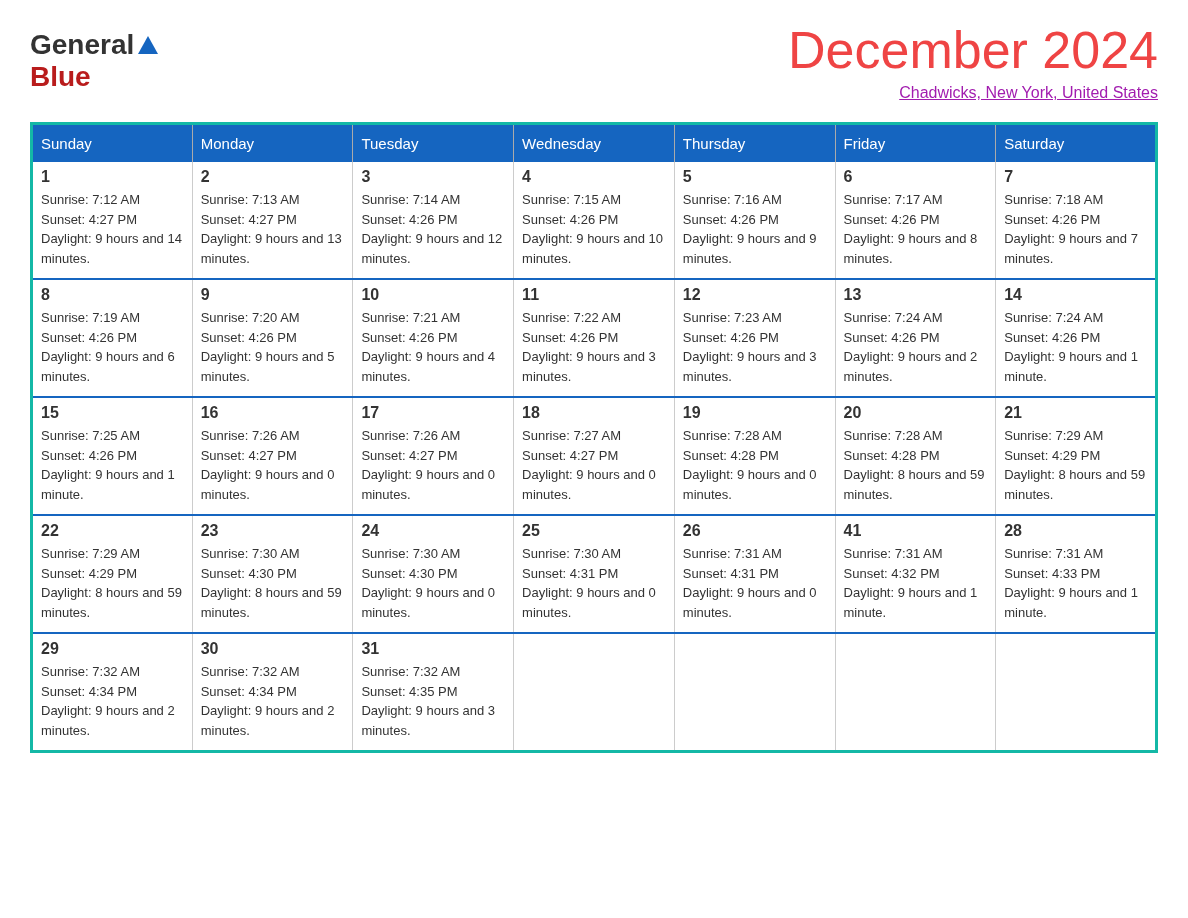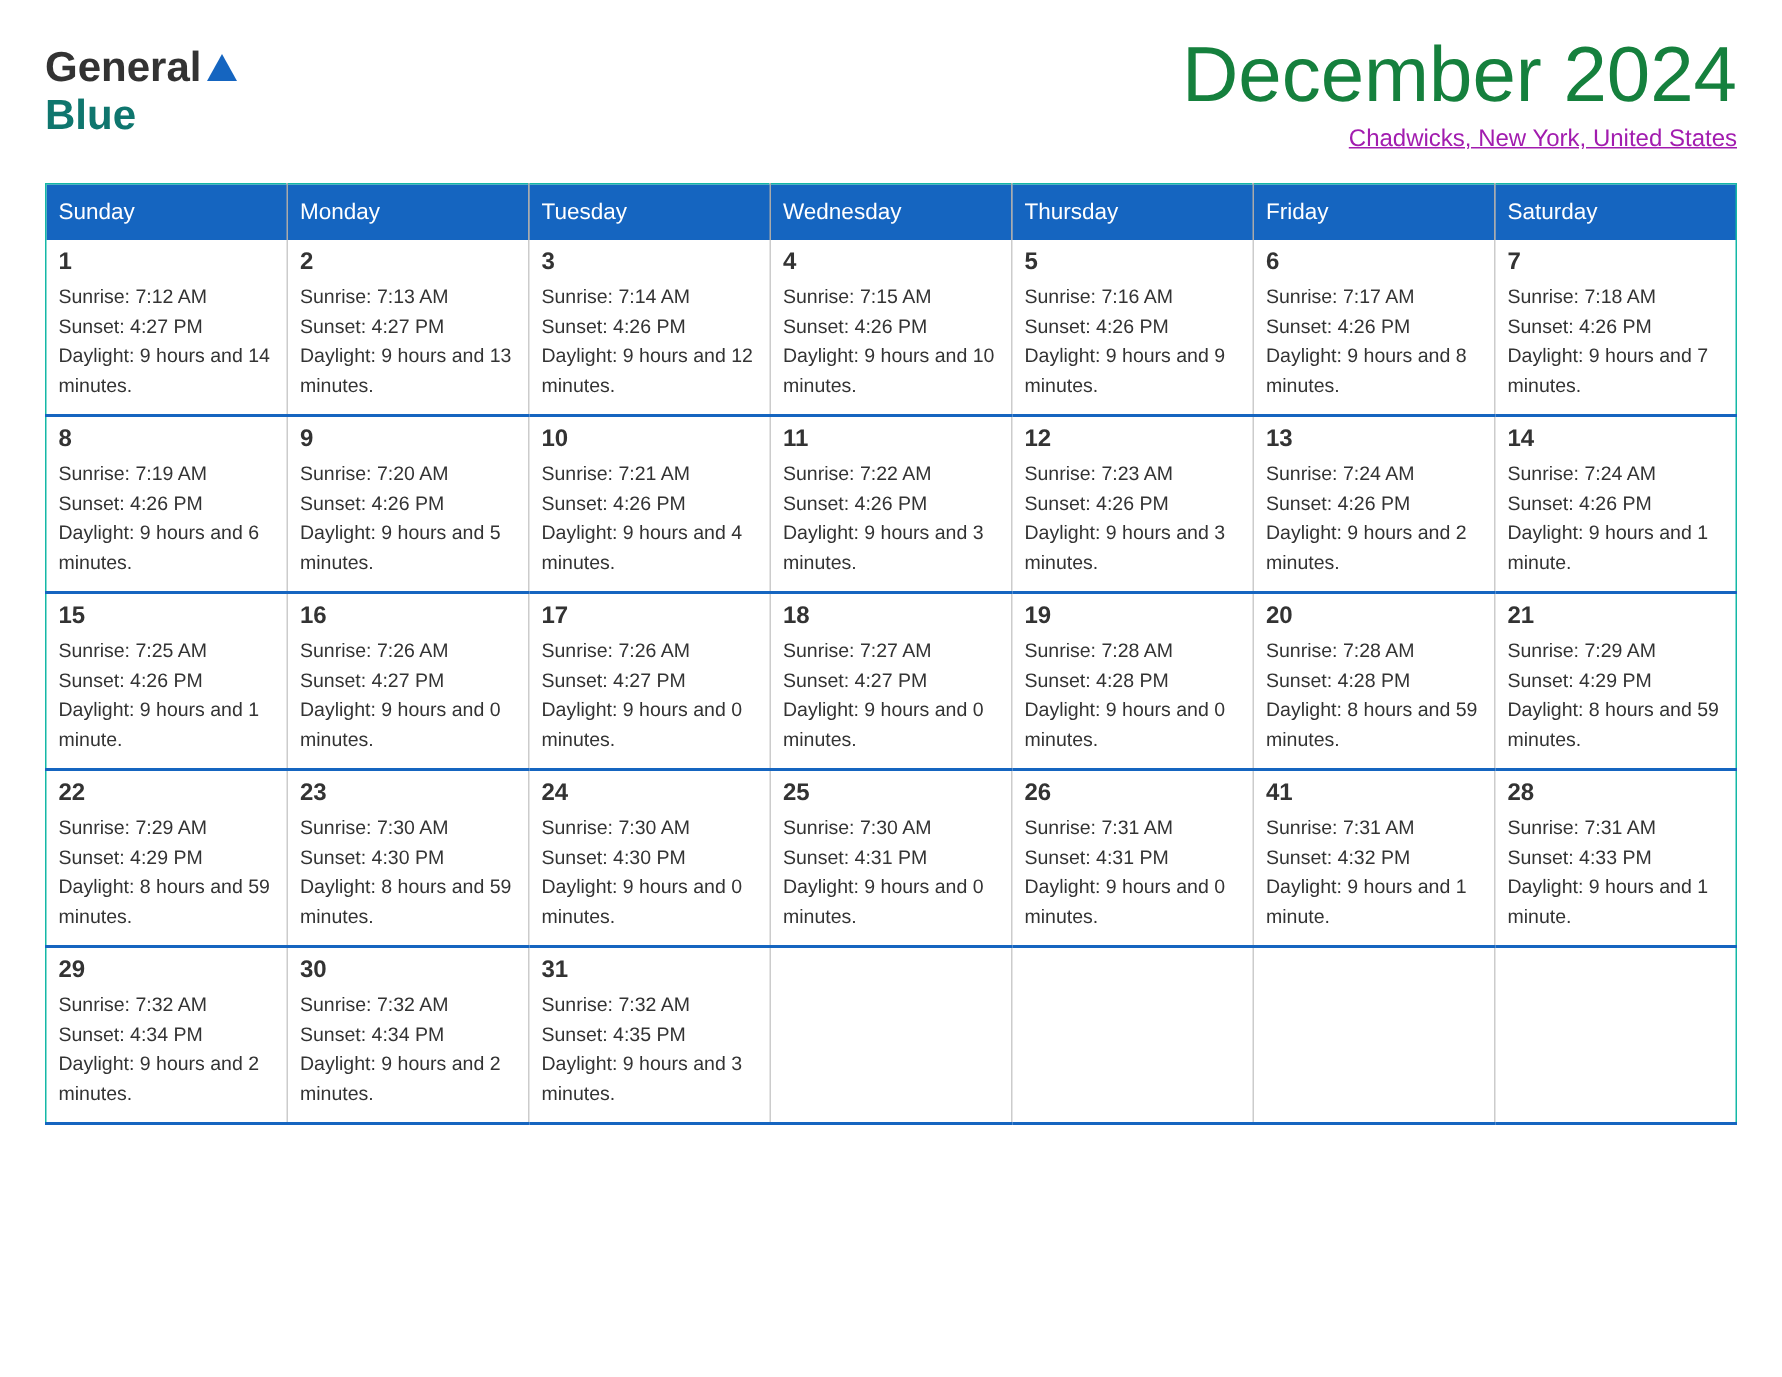--- a/index.html
+++ b/index.html
@@ -24,32 +24,32 @@
     .logo-line {
       display: flex;
       align-items: center;
     }
     .title-area {
       text-align: right;
     }
     .calendar-title {
       font-size: 52px;
       font-weight: 300;
-      color: #15803d;
+      color: #ef4444;
     }
     .calendar-subtitle {
       font-size: 16px;
       color: #a21caf;
       margin-top: 4px;
       text-decoration: underline;
     }
     table {
       width: 100%;
       border-collapse: collapse;
-      border: 1px solid #14b8a6;
+      border: 3px solid #14b8a6;
     }
     thead tr th {
       background-color: #1565c0;
       color: #fff;
       padding: 10px 8px;
       text-align: left;
       font-size: 15px;
       font-weight: normal;
       border-right: 1px solid #aaa;
     }
@@ -85,21 +85,21 @@
 </head>
 <body>
 
 <div class="header">
   <div class="logo">
     <div class="logo-line">
       <span style="font-size:28px;font-weight:bold;color:#333;">General</span>
       <span style="display:inline-block;width:0;height:0;border-left:10px solid transparent;border-right:10px solid transparent;border-bottom:18px solid #1565c0;margin-left:4px;vertical-align:middle;"></span>
     </div>
     <div>
-      <span style="font-size:28px;font-weight:bold;color:#0f766e;">Blue</span>
+      <span style="font-size:28px;font-weight:bold;color:#b91c1c;">Blue</span>
     </div>
   </div>
   <div class="title-area">
     <div class="calendar-title">December 2024</div>
     <div class="calendar-subtitle">Chadwicks, New York, United States</div>
   </div>
 </div>
 
 <table>
   <thead>

